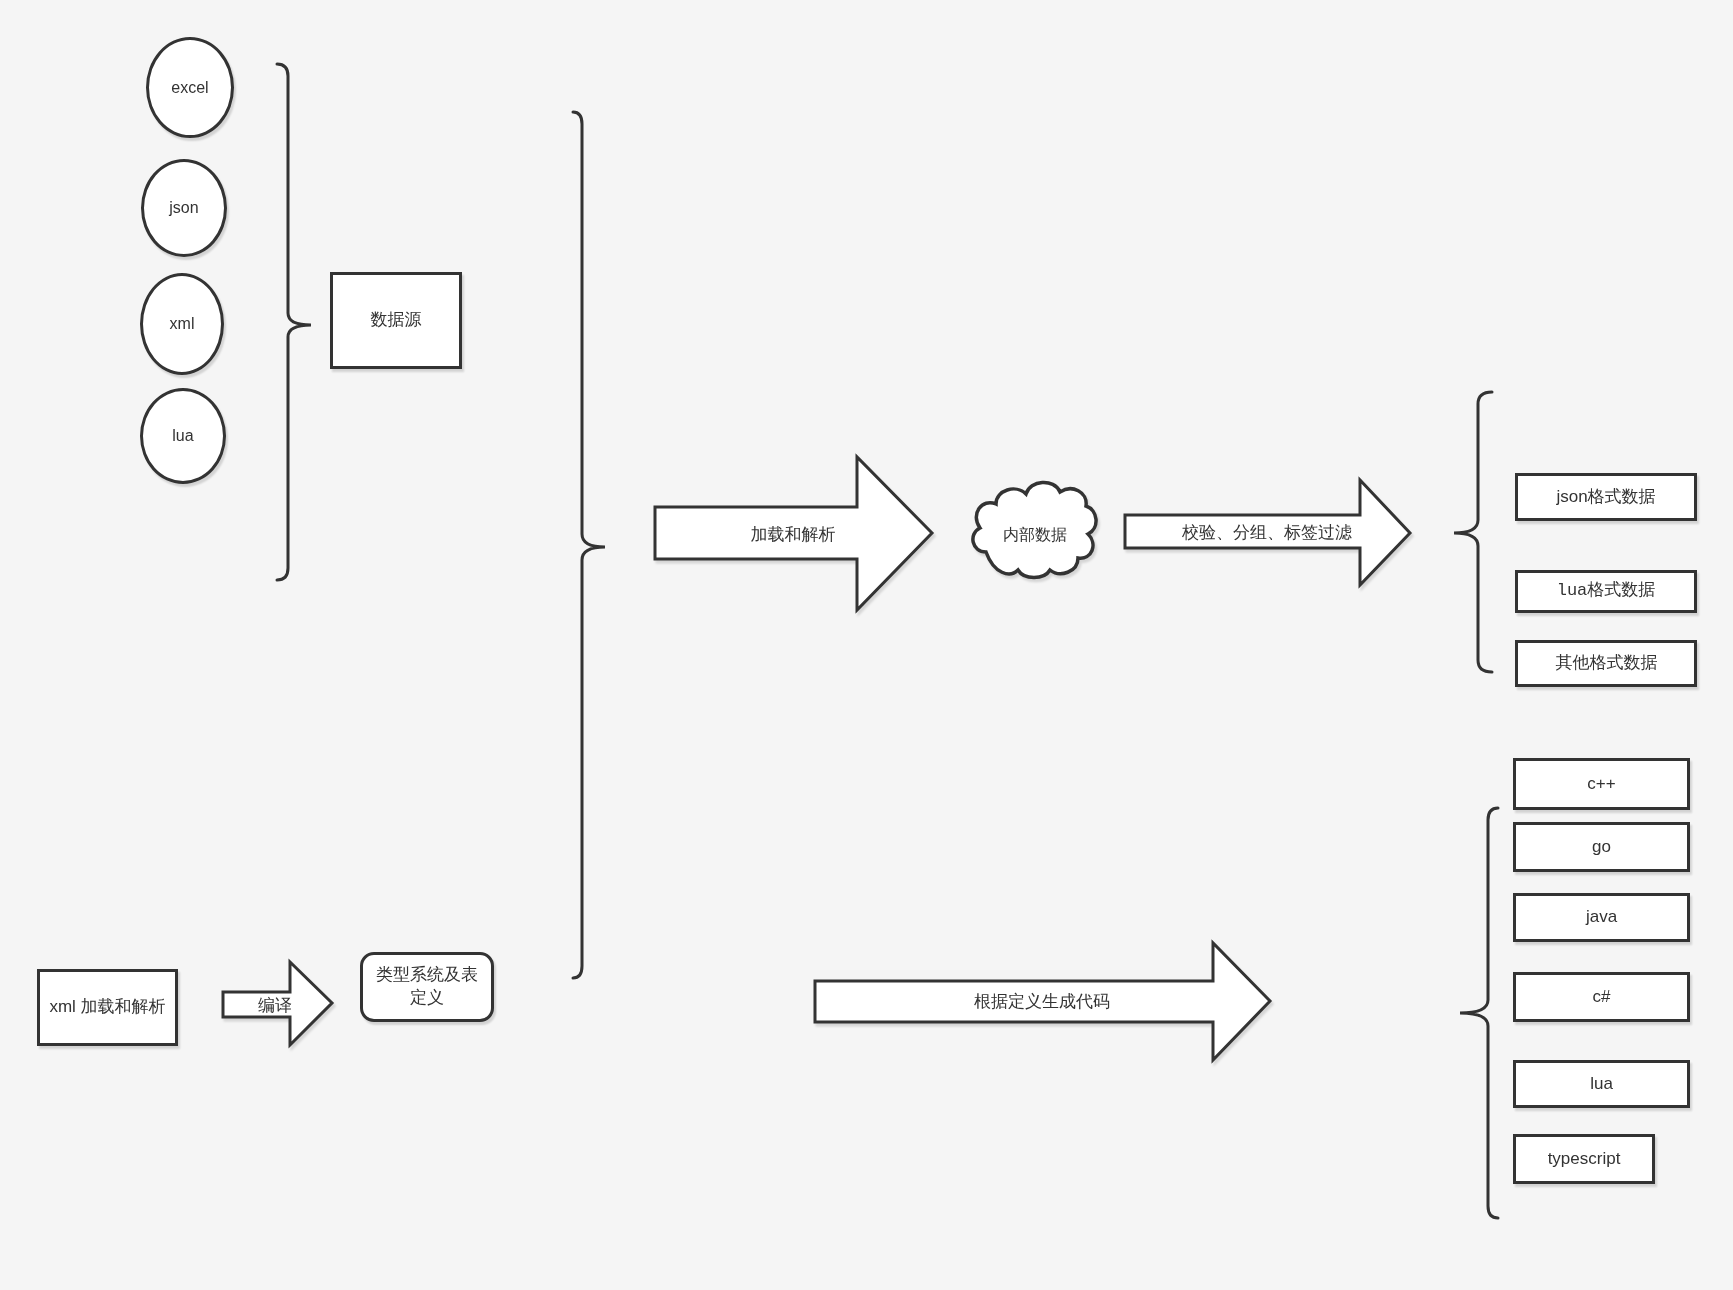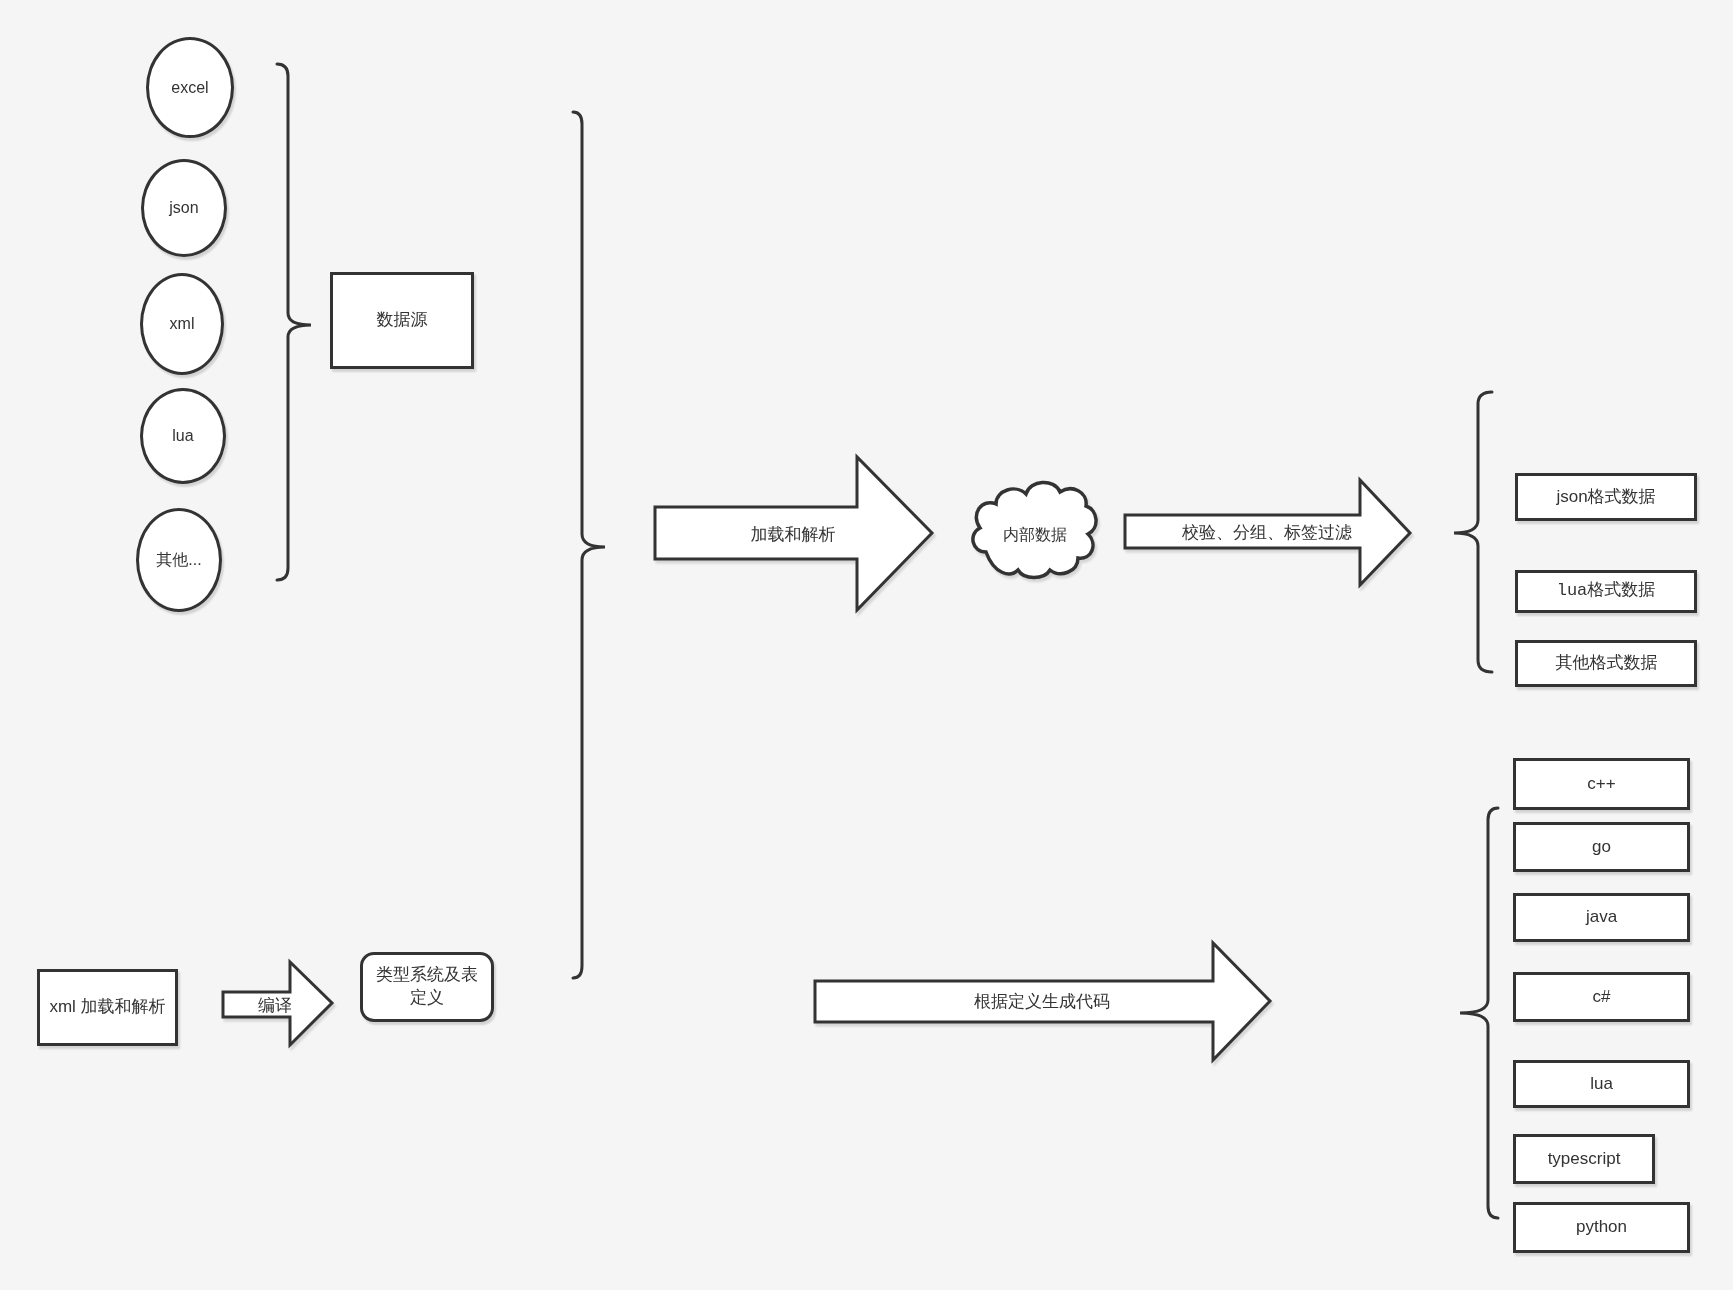--- a/index.html
+++ b/index.html
@@ -80,25 +80,22 @@
   </div>
   <div class="shape-box ellipse" style="left:141px;top:159px;width:86px;height:98px;">
     <span>json</span>
   </div>
   <div class="shape-box ellipse" style="left:140px;top:273px;width:84px;height:102px;">
     <span>xml</span>
   </div>
   <div class="shape-box ellipse" style="left:140px;top:388px;width:86px;height:96px;">
     <span>lua</span>
   </div>
-  <div class="shape-box ellipse" style="left:136px;top:508px;width:86px;height:104px;">
-    <span>其他...</span>
-  </div>
 
-  <div class="shape-box" style="left:330px;top:272px;width:144px;height:97px;">
+  <div class="shape-box" style="left:330px;top:272px;width:132px;height:97px;">
     <span>数据源</span>
   </div>
 
   <div class="float-label" style="left:793px;top:534px;">加载和解析</div>
   <div class="float-label small-label" style="left:1035px;top:535px;">内部数据</div>
   <div class="float-label" style="left:1267px;top:532px;">校验、分组、标签过滤</div>
   <div class="float-label" style="left:275px;top:1005px;">编译</div>
   <div class="float-label" style="left:1042px;top:1001px;">根据定义生成代码</div>
 
   <div class="shape-box" style="left:1515px;top:473px;width:182px;height:48px;">
@@ -129,17 +126,14 @@
   </div>
   <div class="shape-box" style="left:1513px;top:972px;width:177px;height:50px;">
     <span>c#</span>
   </div>
   <div class="shape-box" style="left:1513px;top:1060px;width:177px;height:48px;">
     <span>lua</span>
   </div>
   <div class="shape-box" style="left:1513px;top:1134px;width:142px;height:50px;">
     <span>typescript</span>
   </div>
-  <div class="shape-box" style="left:1513px;top:1202px;width:177px;height:51px;">
-    <span>python</span>
-  </div>
 
 </div>
 
 </body></html>

